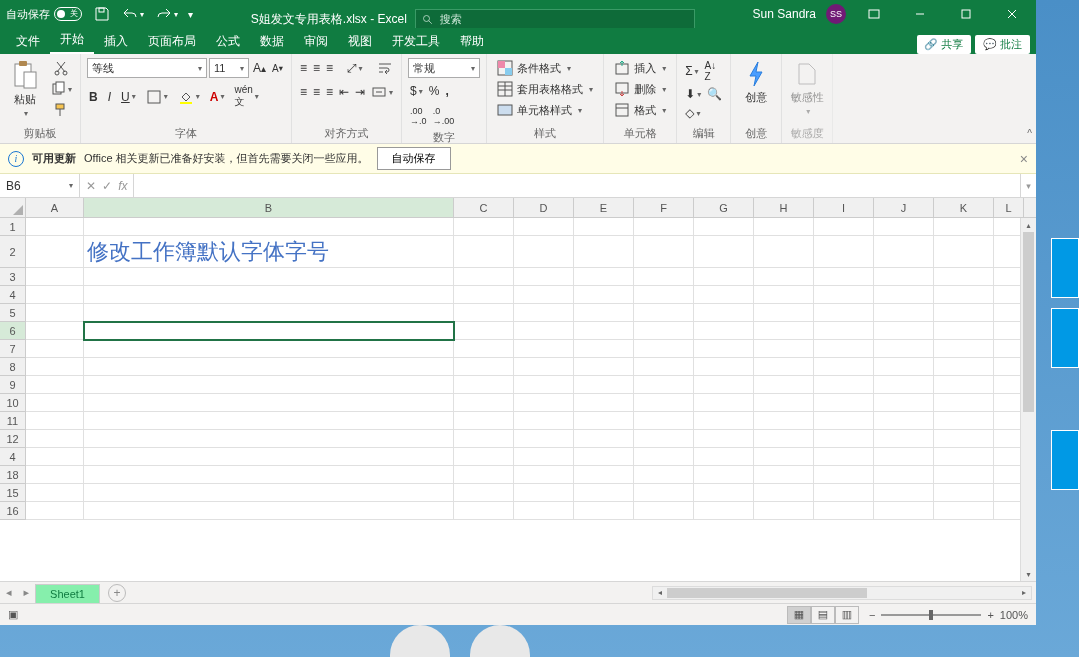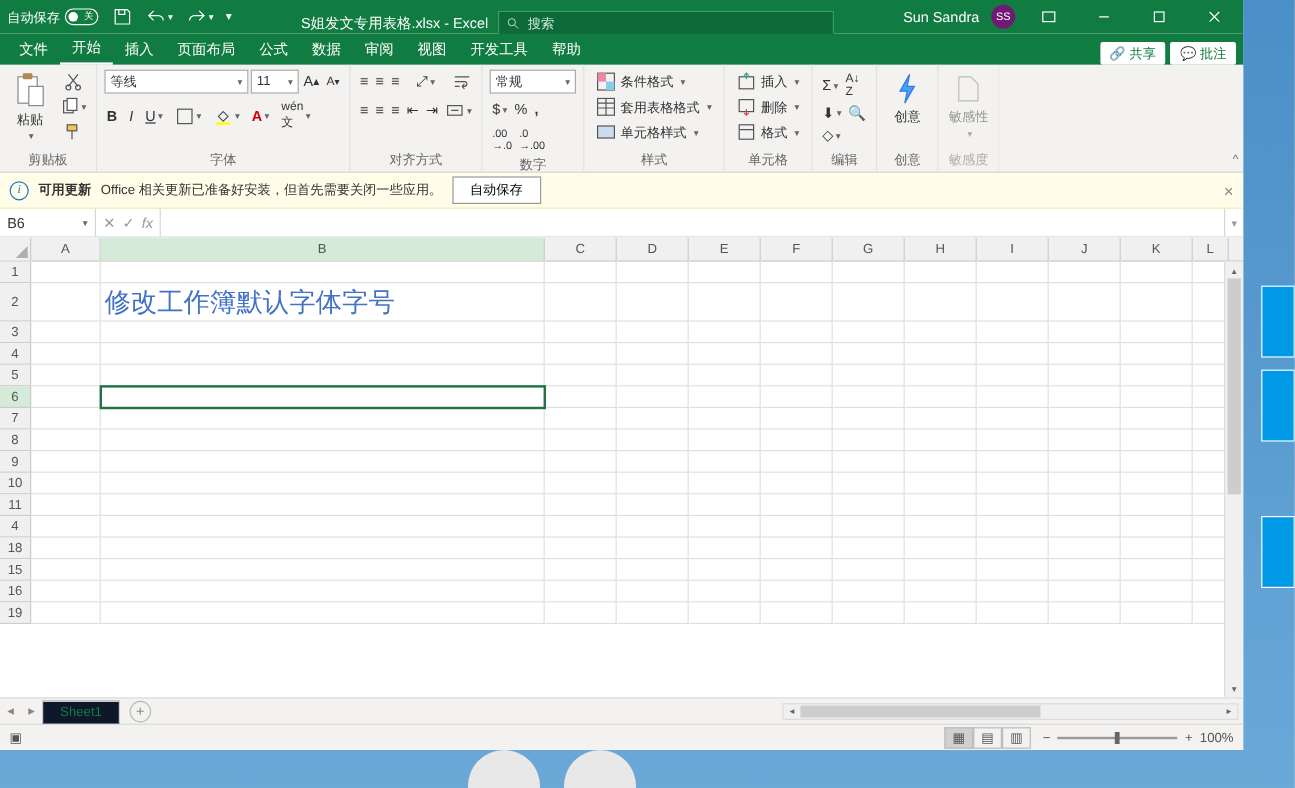--- a/index.html
+++ b/index.html
@@ -75,21 +75,21 @@
   .rh.active { background: #d6ead8; }
   .ch.active-col { background: #d6ead8; }
   .selected-cell { outline: 2px solid #217346; outline-offset: -1px; z-index: 2; }
   .vscroll { position: absolute; right: 0; top: 20px; bottom: 0; width: 16px; background: #f0f0f0; border-left: 1px solid #dcdcdc; }
   .vscroll .thumb { position: absolute; top: 14px; left: 2px; right: 2px; height: 180px; background: #cdcdcd; }
   .vscroll .arr { position: absolute; left: 0; right: 0; height: 14px; display: flex; align-items: center; justify-content: center; font-size: 8px; color: #666; }
   
   
   .sheettabs { height: 22px; background: #f3f2f1; border-top: 1px solid #d6d6d6; display: flex; align-items: center; font-size: 11px; }
   .sheettabs .nav { padding: 0 6px; color: #888; }
-  .sheet-tab { padding: 3px 14px; background: #0f172a; border: 1px solid #ccc; border-bottom: none; position: relative; top: 1px; color: #107c41; }
+  .sheet-tab { padding: 3px 14px; background: #86efac; border: 1px solid #ccc; border-bottom: none; position: relative; top: 1px; color: #107c41; }
   .add-sheet { width: 18px; height: 18px; border: 1px solid #bbb; border-radius: 50%; display: flex; align-items: center; justify-content: center; margin-left: 8px; color: #888; font-size: 12px; }
   .hscroll-area { flex: 1; display: flex; justify-content: flex-end; padding-right: 4px; }
   .hscroll { width: 380px; height: 14px; background: #f0f0f0; border: 1px solid #dcdcdc; position: relative; }
   .hscroll .thumb { position: absolute; left: 14px; top: 1px; bottom: 1px; width: 200px; background: #cdcdcd; }
   .hscroll .arr { position: absolute; top: 0; bottom: 0; width: 14px; display: flex; align-items: center; justify-content: center; font-size: 8px; color: #666; }
   
   
   .statusbar { height: 22px; background: #f3f2f1; border-top: 1px solid #d6d6d6; display: flex; align-items: center; padding: 0 8px; font-size: 11px; color: #555; }
   .statusbar .spacer { flex: 1; }
   .viewbtns { display: flex; gap: 0; }
@@ -643,20 +643,35 @@
           <div class="cell" style="width: 60px;"></div>
           <div class="cell" style="width: 60px;"></div>
           <div class="cell" style="width: 60px;"></div>
           <div class="cell" style="width: 60px;"></div>
           <div class="cell" style="width: 60px;"></div>
           <div class="cell" style="width: 60px;"></div>
           <div class="cell" style="width: 60px;"></div>
           <div class="cell" style="width: 30px;"></div>
         </div>
         <div class="row">
+          <div class="rh">12</div>
+          <div class="cell" style="width: 58px;"></div>
+          <div class="cell" style="width: 370px;"></div>
+          <div class="cell" style="width: 60px;"></div>
+          <div class="cell" style="width: 60px;"></div>
+          <div class="cell" style="width: 60px;"></div>
+          <div class="cell" style="width: 60px;"></div>
+          <div class="cell" style="width: 60px;"></div>
+          <div class="cell" style="width: 60px;"></div>
+          <div class="cell" style="width: 60px;"></div>
+          <div class="cell" style="width: 60px;"></div>
+          <div class="cell" style="width: 60px;"></div>
+          <div class="cell" style="width: 30px;"></div>
+        </div>
+        <div class="row">
           <div class="rh">4</div>
           <div class="cell" style="width: 58px;"></div>
           <div class="cell" style="width: 370px;"></div>
           <div class="cell" style="width: 60px;"></div>
           <div class="cell" style="width: 60px;"></div>
           <div class="cell" style="width: 60px;"></div>
           <div class="cell" style="width: 60px;"></div>
           <div class="cell" style="width: 60px;"></div>
           <div class="cell" style="width: 60px;"></div>
           <div class="cell" style="width: 60px;"></div>
@@ -689,35 +704,20 @@
           <div class="cell" style="width: 60px;"></div>
           <div class="cell" style="width: 60px;"></div>
           <div class="cell" style="width: 60px;"></div>
           <div class="cell" style="width: 60px;"></div>
           <div class="cell" style="width: 60px;"></div>
           <div class="cell" style="width: 60px;"></div>
           <div class="cell" style="width: 30px;"></div>
         </div>
         <div class="row">
           <div class="rh">16</div>
-          <div class="cell" style="width: 58px;"></div>
-          <div class="cell" style="width: 370px;"></div>
-          <div class="cell" style="width: 60px;"></div>
-          <div class="cell" style="width: 60px;"></div>
-          <div class="cell" style="width: 60px;"></div>
-          <div class="cell" style="width: 60px;"></div>
-          <div class="cell" style="width: 60px;"></div>
-          <div class="cell" style="width: 60px;"></div>
-          <div class="cell" style="width: 60px;"></div>
-          <div class="cell" style="width: 60px;"></div>
-          <div class="cell" style="width: 60px;"></div>
-          <div class="cell" style="width: 30px;"></div>
-        </div>
-        <div class="row">
-          <div class="rh">19</div>
           <div class="cell" style="width: 58px;"></div>
           <div class="cell" style="width: 370px;"></div>
           <div class="cell" style="width: 60px;"></div>
           <div class="cell" style="width: 60px;"></div>
           <div class="cell" style="width: 60px;"></div>
           <div class="cell" style="width: 60px;"></div>
           <div class="cell" style="width: 60px;"></div>
           <div class="cell" style="width: 60px;"></div>
           <div class="cell" style="width: 60px;"></div>
           <div class="cell" style="width: 60px;"></div>

